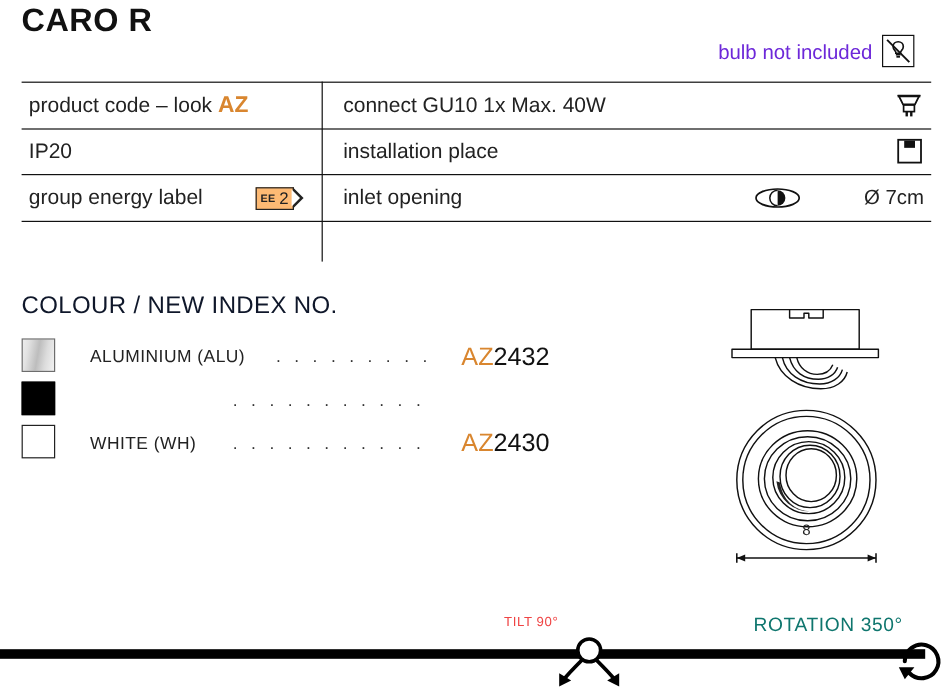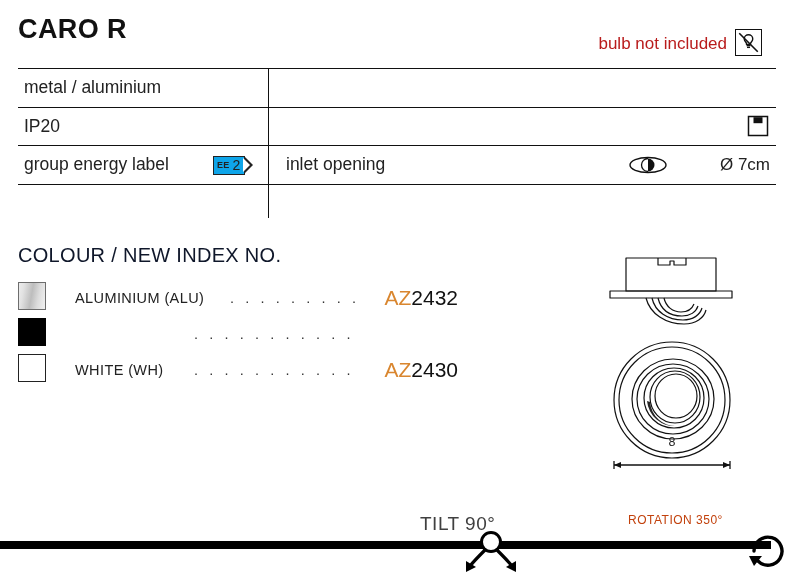--- a/index.html
+++ b/index.html
@@ -5,28 +5,28 @@
   html,body{margin:0;padding:0;}
   body{
     width:793px;height:580px;background:#fff;
     font-family:"Liberation Sans",sans-serif;color:#1a1a1a;
     position:relative;overflow:hidden;
   }
   .page{position:relative;width:793px;height:580px;}
 
   
   .title{
-    position:absolute;left:18px;top:14px;
+    position:absolute;left:18px;top:2px;
     font-size:27px;font-weight:bold;letter-spacing:.4px;color:#111;
   }
 
   
   .bulbnote{
     position:absolute;right:66px;top:34px;
-    font-size:17px;color:#b91c1c;white-space:nowrap;
+    font-size:17px;color:#6d28d9;white-space:nowrap;
   }
   .nobulb-icon{
     position:absolute;left:735px;top:29px;
     width:27px;height:27px;border:1.6px solid #111;box-sizing:border-box;
   }
 
   
   .table{position:absolute;left:18px;top:68px;width:758px;}
   .trow{position:relative;height:37.5px;border-top:1.4px solid #111;}
   .trow.last{border-bottom:1.4px solid #111;}
@@ -44,21 +44,21 @@
   .az-accent{color:#D9862F;font-weight:bold;font-size:19px;}
 
   
   .ee-badge{
     position:absolute;left:195px;top:9.5px;height:19px;
     display:flex;align-items:center;
   }
   .ee-box{
     border:1.5px solid #222;height:19px;box-sizing:border-box;
     padding:0 4px 0 3px;display:flex;align-items:center;gap:3px;
-    background:#0ea5e9;
+    background:#fdba74;
   }
   .ee-lbl{font-size:9px;font-weight:bold;letter-spacing:.3px;color:#222;line-height:1;}
   .ee-num{font-size:14px;color:#222;line-height:1;}
   .ee-arrow{
     width:0;height:0;margin-left:-1px;
     border-top:9.5px solid transparent;border-bottom:9.5px solid transparent;
     border-left:9px solid #222;
   }
   .ee-arrow-in{
     position:relative;width:0;height:0;margin-left:-10px;margin-top:0;
@@ -105,26 +105,26 @@
   .drawing{position:absolute;left:600px;top:252px;width:190px;height:225px;}
   .dimlabel{
     position:absolute;left:0;right:0;top:450px;text-align:center;
     font-size:12.5px;color:#222;
   }
 
   
   .bottombar{position:absolute;left:0;top:505px;width:793px;height:75px;}
   .bar{position:absolute;left:0;top:36px;width:771px;height:8px;background:#000;}
   .tilt-lbl{
-    position:absolute;left:420px;top:513px;font-size:19px;
-    letter-spacing:.5px;color:#404040;white-space:nowrap;
+    position:absolute;left:420px;top:513px;font-size:11px;
+    letter-spacing:.5px;color:#ef4444;white-space:nowrap;
   }
   .rot-lbl{
-    position:absolute;left:628px;top:513px;font-size:12px;
-    letter-spacing:.5px;color:#c2410c;white-space:nowrap;
+    position:absolute;left:628px;top:513px;font-size:16px;
+    letter-spacing:.5px;color:#0f766e;white-space:nowrap;
   }
   .tilt-icon{position:absolute;left:455px;top:528px;width:72px;height:52px;}
   .rot-icon{position:absolute;left:743px;top:526px;width:50px;height:52px;}
 </style>
 </head>
 <body>
 
 <div class="page">
 
   <div class="title">CARO R</div>
@@ -135,28 +135,40 @@
       <path d="M13.5 5.2c-2.6 0-4.6 2-4.6 4.4 0 1.7 .9 2.7 1.7 3.6 .5 .6 .8 1 .8 1.7v.6h4.2v-.6c0-.7 .3-1.1 .8-1.7 .8-.9 1.7-1.9 1.7-3.6 0-2.4-2-4.4-4.6-4.4z" fill="none" stroke="#111" stroke-width="1.5"></path>
       <rect x="11.4" y="16" width="4.2" height="1.6" fill="#111"></rect>
       <rect x="11.9" y="18" width="3.2" height="1.5" fill="#111"></rect>
       <line x1="3.5" y1="3.5" x2="23.5" y2="23.5" stroke="#111" stroke-width="1.7"></line>
     </svg>
   </div>
 
   <div class="table">
     <div class="vdiv"></div>
 
-
     <div class="trow">
-      <div class="cell-l">metal / aluminium</div>
-      <div class="cell-r"></div>
-    </div>
+      <div class="cell-l">
+        <span>product code – look </span><span class="az-accent">AZ</span>
+      </div>
+      <div class="cell-r">connect GU10 1x Max. 40W</div>
+      <div class="icon-right">
+        <svg class="gu10" viewBox="0 0 25 24">
+          <path d="M4 4 L21 4 L17.5 11 L7.5 11 Z" fill="none" stroke="#111" stroke-width="1.5"></path>
+          <line x1="3" y1="4" x2="22" y2="4" stroke="#111" stroke-width="2"></line>
+          <rect x="8" y="11.5" width="9" height="5.5" fill="none" stroke="#111" stroke-width="1.4"></rect>
+          <rect x="9.6" y="17" width="2" height="4" fill="#111"></rect>
+          <rect x="13.4" y="17" width="2" height="4" fill="#111"></rect>
+        </svg>
+      </div>
+    </div>
+
 
     <div class="trow">
       <div class="cell-l">IP20</div>
+      <div class="cell-r">installation place</div>
       <div class="icon-right">
         <svg class="instbox" viewBox="0 0 24 24">
           <rect x="2.5" y="2.5" width="19" height="19" fill="none" stroke="#111" stroke-width="1.5"></rect>
           <rect x="7.5" y="3.2" width="9" height="6" fill="#111"></rect>
         </svg>
       </div>
     </div>
 
     <div class="trow last">
       <div class="cell-l">group energy label</div>

